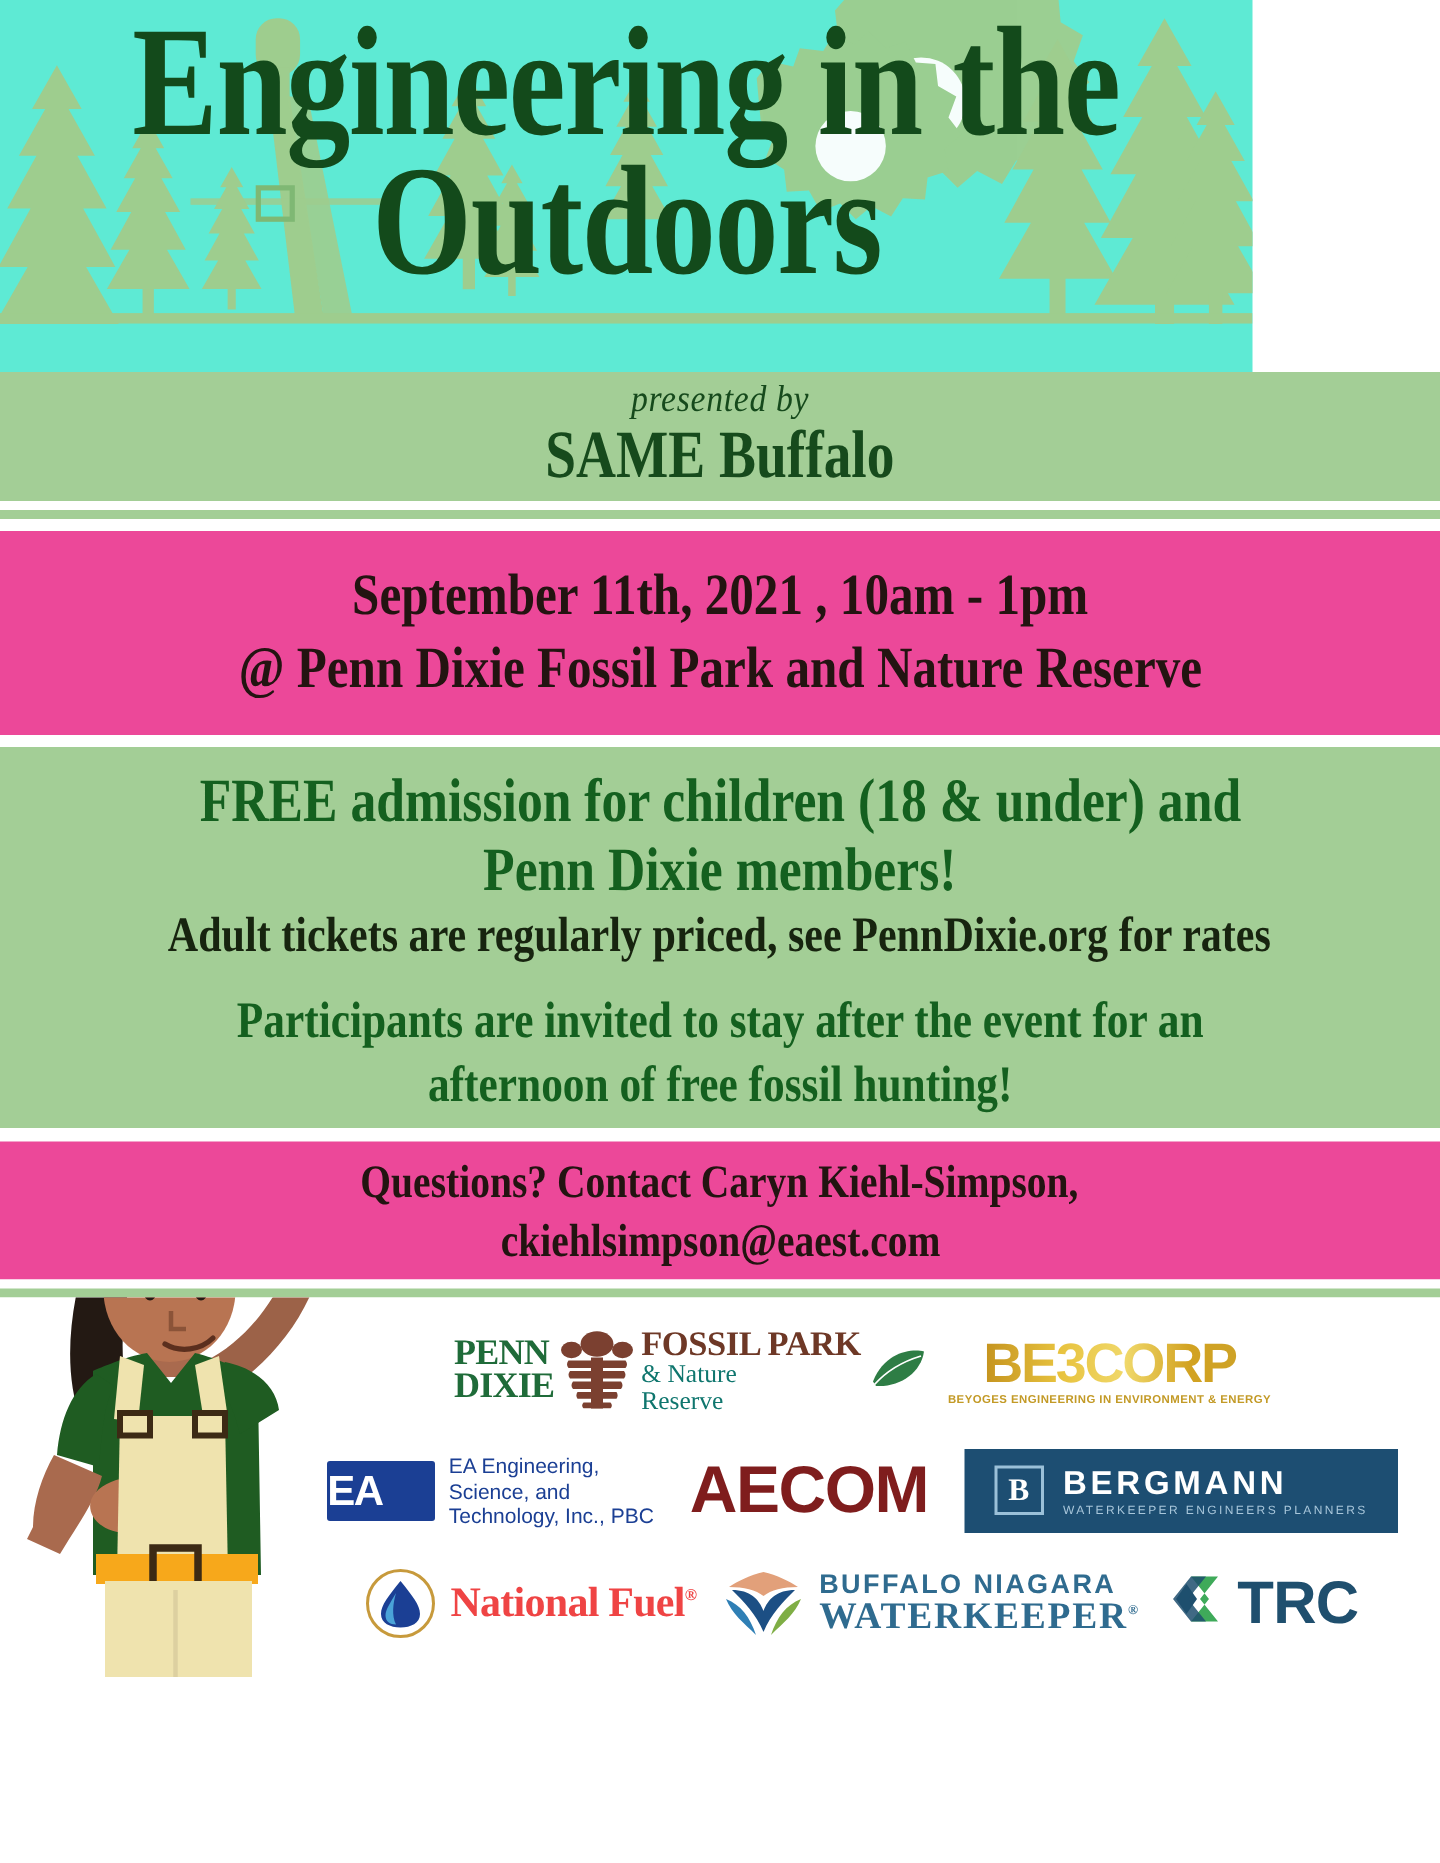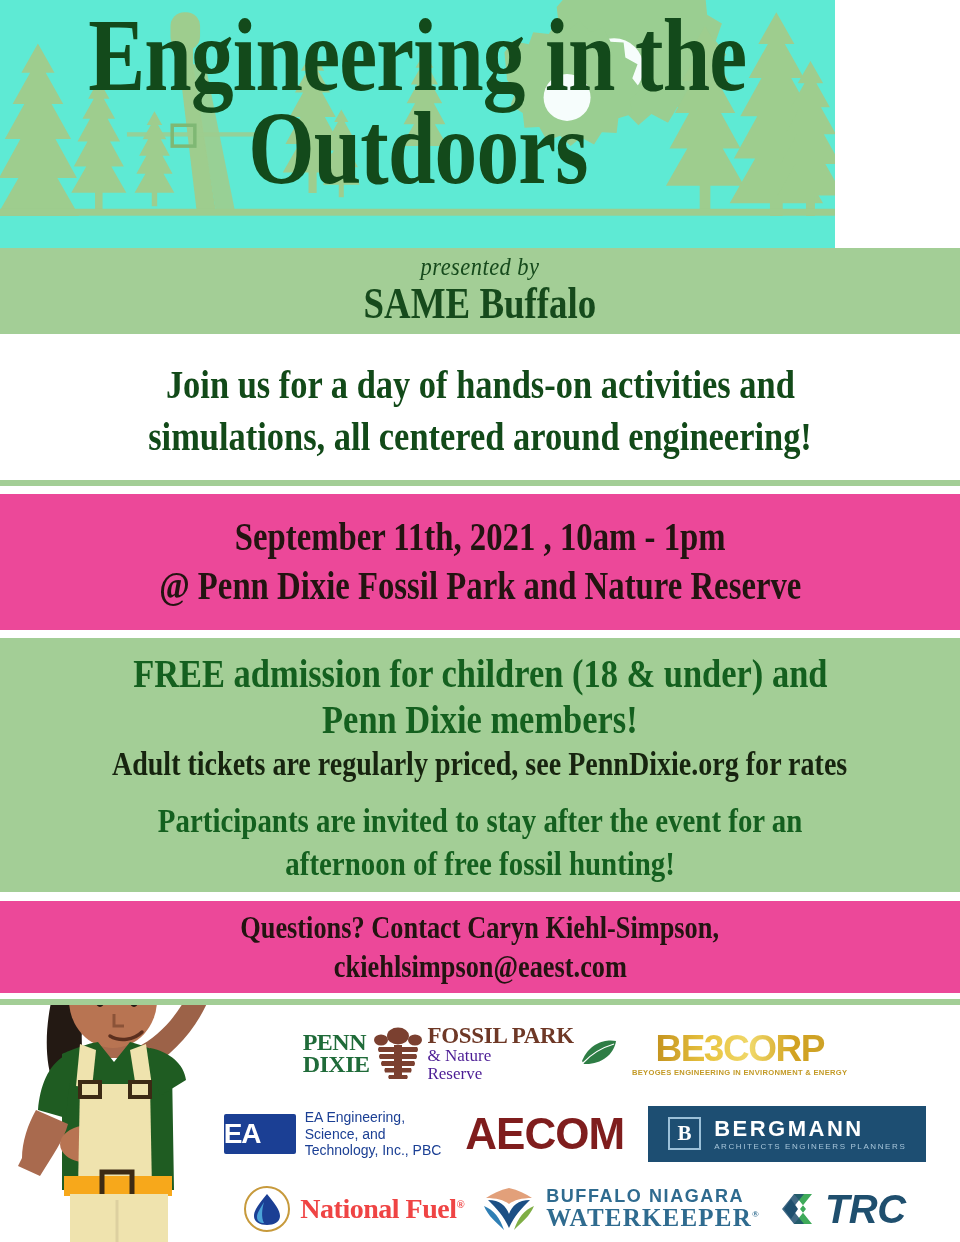--- a/index.html
+++ b/index.html
@@ -214,21 +214,21 @@
     letter-spacing: -0.5px;
   }
   .pd-trilo { width: 50px; height: 52px; }
   .pd-right { line-height: 1; text-align: left; }
   .pd-fossil {
     font-family: "Liberation Serif", serif; font-weight: bold;
     font-size: 23px; color: #6e3826; letter-spacing: -0.3px;
   }
   .pd-nature {
     font-family: "Liberation Serif", serif;
-    font-size: 17px; color: #4c1d95; line-height: 1.02;
+    font-size: 17px; color: #0f766e; line-height: 1.02;
   }
   .pd-leaf { width: 38px; height: 28px; margin-left: 2px; }
 
   
   .be3-logo { text-align: center; line-height: 1; }
   .be3-main {
     font-family: "Liberation Sans", sans-serif; font-weight: bold;
     font-size: 37px; letter-spacing: -1.5px;
     background: linear-gradient(90deg,#b47d10 0%,#e8c33f 35%,#f0d86a 55%,#d2a221 75%,#caa22b 100%);
     -webkit-background-clip: text; background-clip: text; color: transparent;
@@ -304,21 +304,21 @@
     font-family: "Liberation Sans", sans-serif; font-weight: bold;
     font-size: 18px; color: #2f6b8f; letter-spacing: 1.6px;
   }
   .wk-bot {
     font-family: "Liberation Serif", serif; font-weight: bold;
     font-size: 25px; color: #2f6b8f; letter-spacing: 1.2px;
   }
   .wk-reg { font-size: 9px; vertical-align: super; }
 
   
-  .trc-logo { display: flex; align-items: center; gap: 7px; font-style: italic; }
+  .trc-logo { display: flex; gap: 7px; }
   .trc-mark { width: 40px; height: 38px; }
   .trc-text {
     font-family: "Liberation Sans", sans-serif; font-weight: bold;
     font-size: 40px; color: #1f4f6e; letter-spacing: -0.5px;
   }
 
   
   .engineer {
     position: absolute;
     left: 18px; bottom: 0;
@@ -394,24 +394,20 @@
     </div>
   </div>
 
   <div class="band band-green presented-band">
     <div class="presented-by">presented by</div>
     <div class="same-buffalo">SAME Buffalo</div>
   </div>
 
   <div class="spacer-white" style="height:6px"></div>
 
-  <div class="band band-white join-band">
-    <div class="join-line">Join us for a day of hands-on activities and</div>
-    <div class="join-line">simulations, all centered around engineering!</div>
-  </div>
 
   <div class="rule-green"></div>
   <div class="spacer-white" style="height:8px"></div>
 
   <div class="band band-gray date-band">
     <div class="date-line">September 11th, 2021 , 10am - 1pm</div>
     <div class="date-line">@ Penn Dixie Fossil Park and Nature Reserve</div>
   </div>
 
   <div class="spacer-white" style="height:8px"></div>
@@ -499,21 +495,21 @@
 
         <div class="logo-box">
           <div class="aecom-logo">AECOM</div>
         </div>
 
         <div class="logo-box">
           <div class="berg-logo">
             <div class="berg-b">B</div>
             <div class="berg-txt">
               <div class="berg-name">BERGMANN</div>
-              <div class="berg-sub">ARCHITECTS  ENGINEERS  PLANNERS</div>
+              <div class="berg-sub">WATERKEEPER  ENGINEERS  PLANNERS</div>
             </div>
           </div>
         </div>
       </div>
 
       <div class="logo-row r3">
 
         <div class="logo-box">
           <div class="nf-logo">
             <div class="nf-mark">

